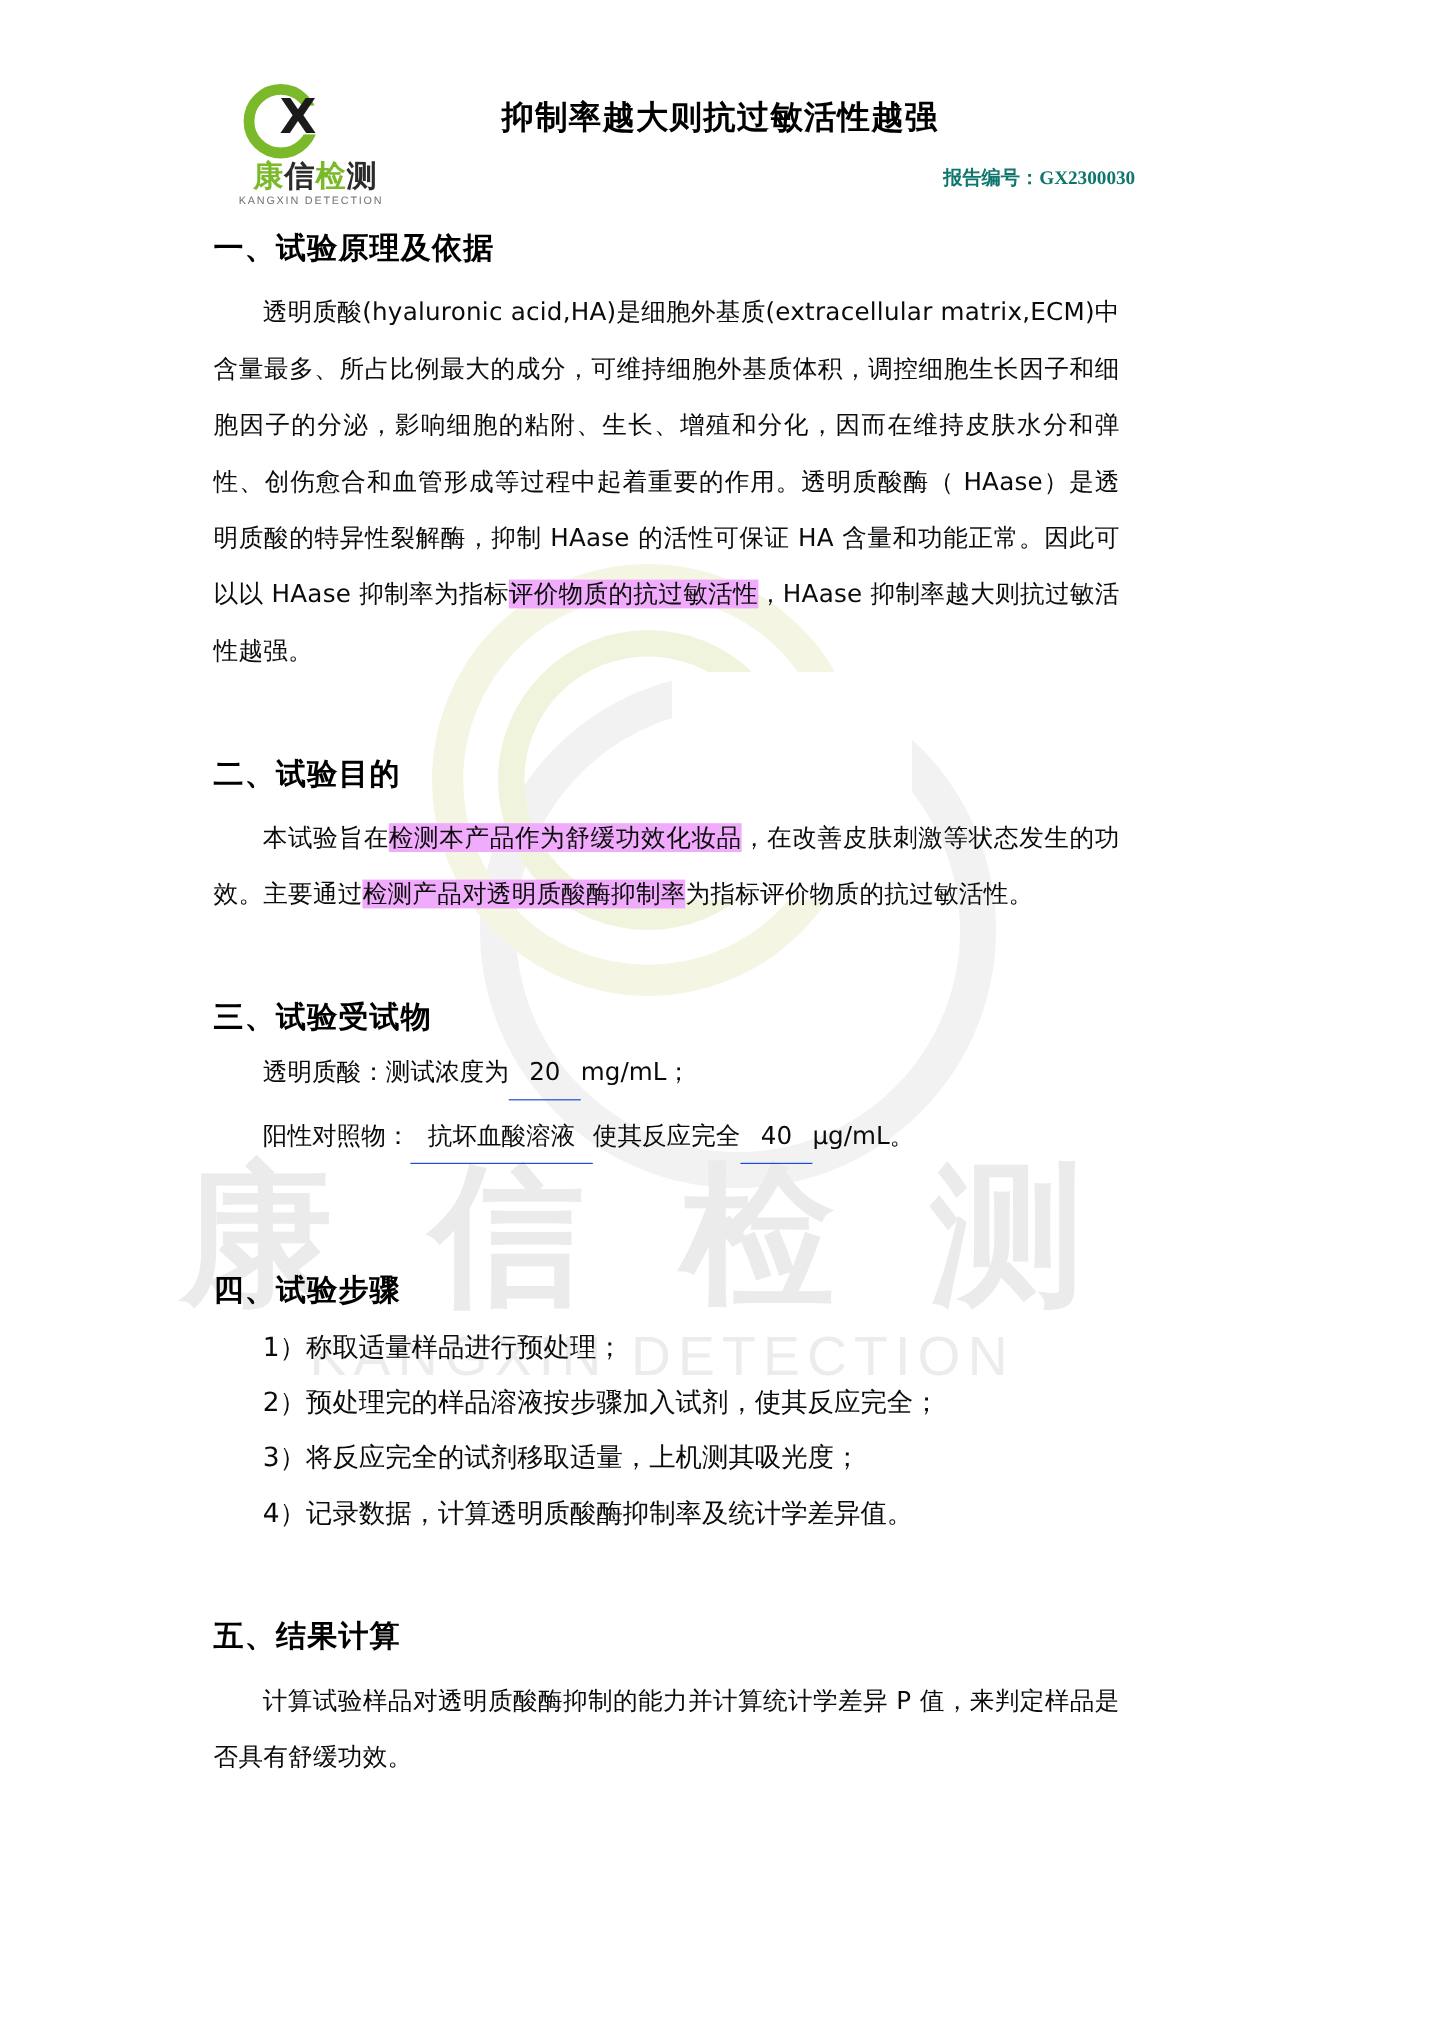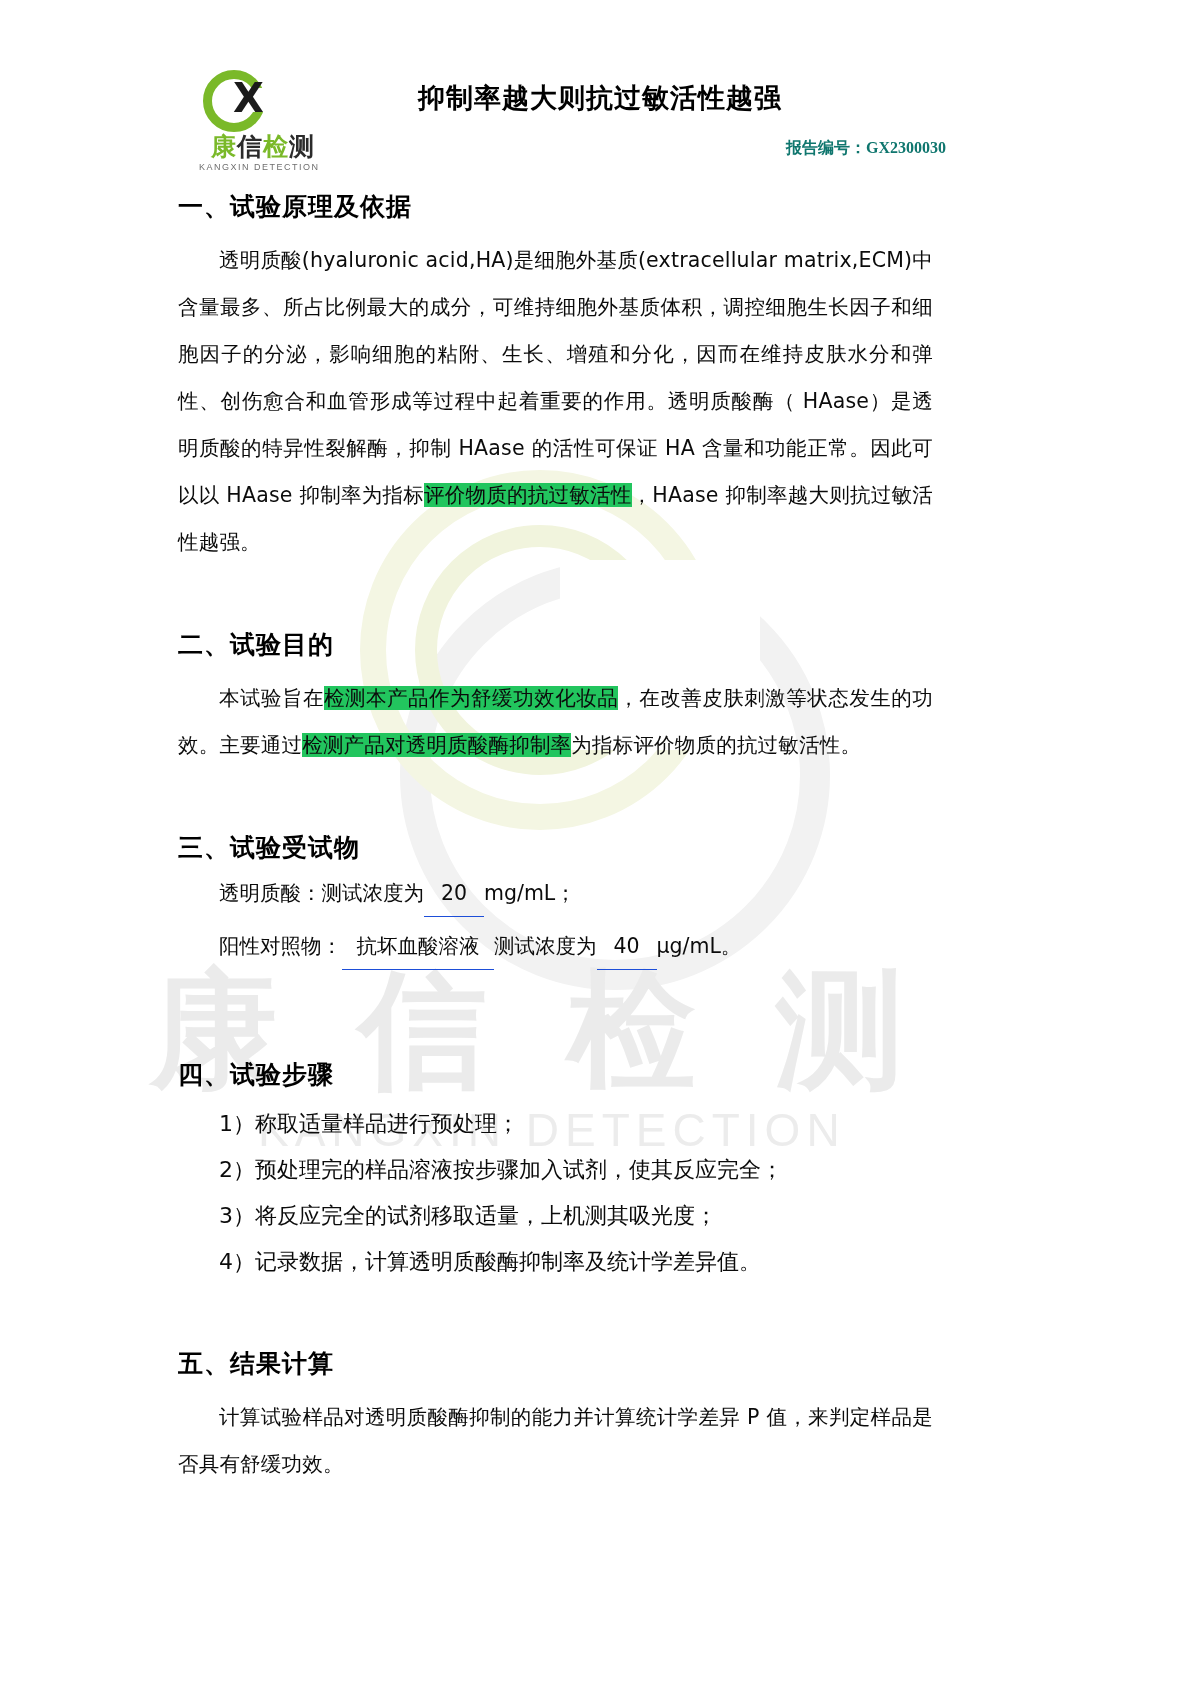--- a/index.html
+++ b/index.html
@@ -201,21 +201,21 @@
     padding: 0 258px 0 178px;
     font-family: "DejaVu Sans", sans-serif;
     font-size: 20.5px;
     line-height: 47px;
     color: #0b0b0b;
     text-align: justify;
     text-indent: 41px;
     letter-spacing: 0.2px;
   }
   .hl {
-    background: #22c55e;
+    background: #f0abfc;
   }
   .gap-l { height: 62px; }
   .gap-xl { height: 88px; }
 
   
   .kv-line {
     margin: 6px 0 0 0;
     padding: 0 0 0 219px;
     font-family: "DejaVu Sans", sans-serif;
     font-size: 20.5px;
@@ -287,21 +287,21 @@
       <div class="section">
         <h2 class="sec-title">二、试验目的</h2>
         <p class="para"><span>本试验旨在</span><span class="hl">检测本产品作为舒缓功效化妆品</span><span>，在改善皮肤刺激等状态发生的功效。主要通过</span><span class="hl">检测产品对透明质酸酶抑制率</span><span>为指标评价物质的抗过敏活性。</span></p>
       </div>
 
       <div class="gap-l"></div>
 
       <div class="section">
         <h2 class="sec-title">三、试验受试物</h2>
         <p class="kv-line"><span>透明质酸：测试浓度为</span><span class="blank">20</span><span>mg/mL；</span></p>
-        <p class="kv-line"><span>阳性对照物：</span><span class="blank wide">抗坏血酸溶液</span><span>测试浓度为</span><span class="blank">40</span><span>μg/mL。</span></p>
+        <p class="kv-line"><span>阳性对照物：</span><span class="blank wide">抗坏血酸溶液</span><span>使其反应完全</span><span class="blank">40</span><span>μg/mL。</span></p>
       </div>
 
       <div class="gap-xl"></div>
 
       <div class="section">
         <h2 class="sec-title">四、试验步骤</h2>
         <ol class="steps">
           <li>1）称取适量样品进行预处理；</li>
           <li>2）预处理完的样品溶液按步骤加入试剂，使其反应完全；</li>
           <li>3）将反应完全的试剂移取适量，上机测其吸光度；</li>

